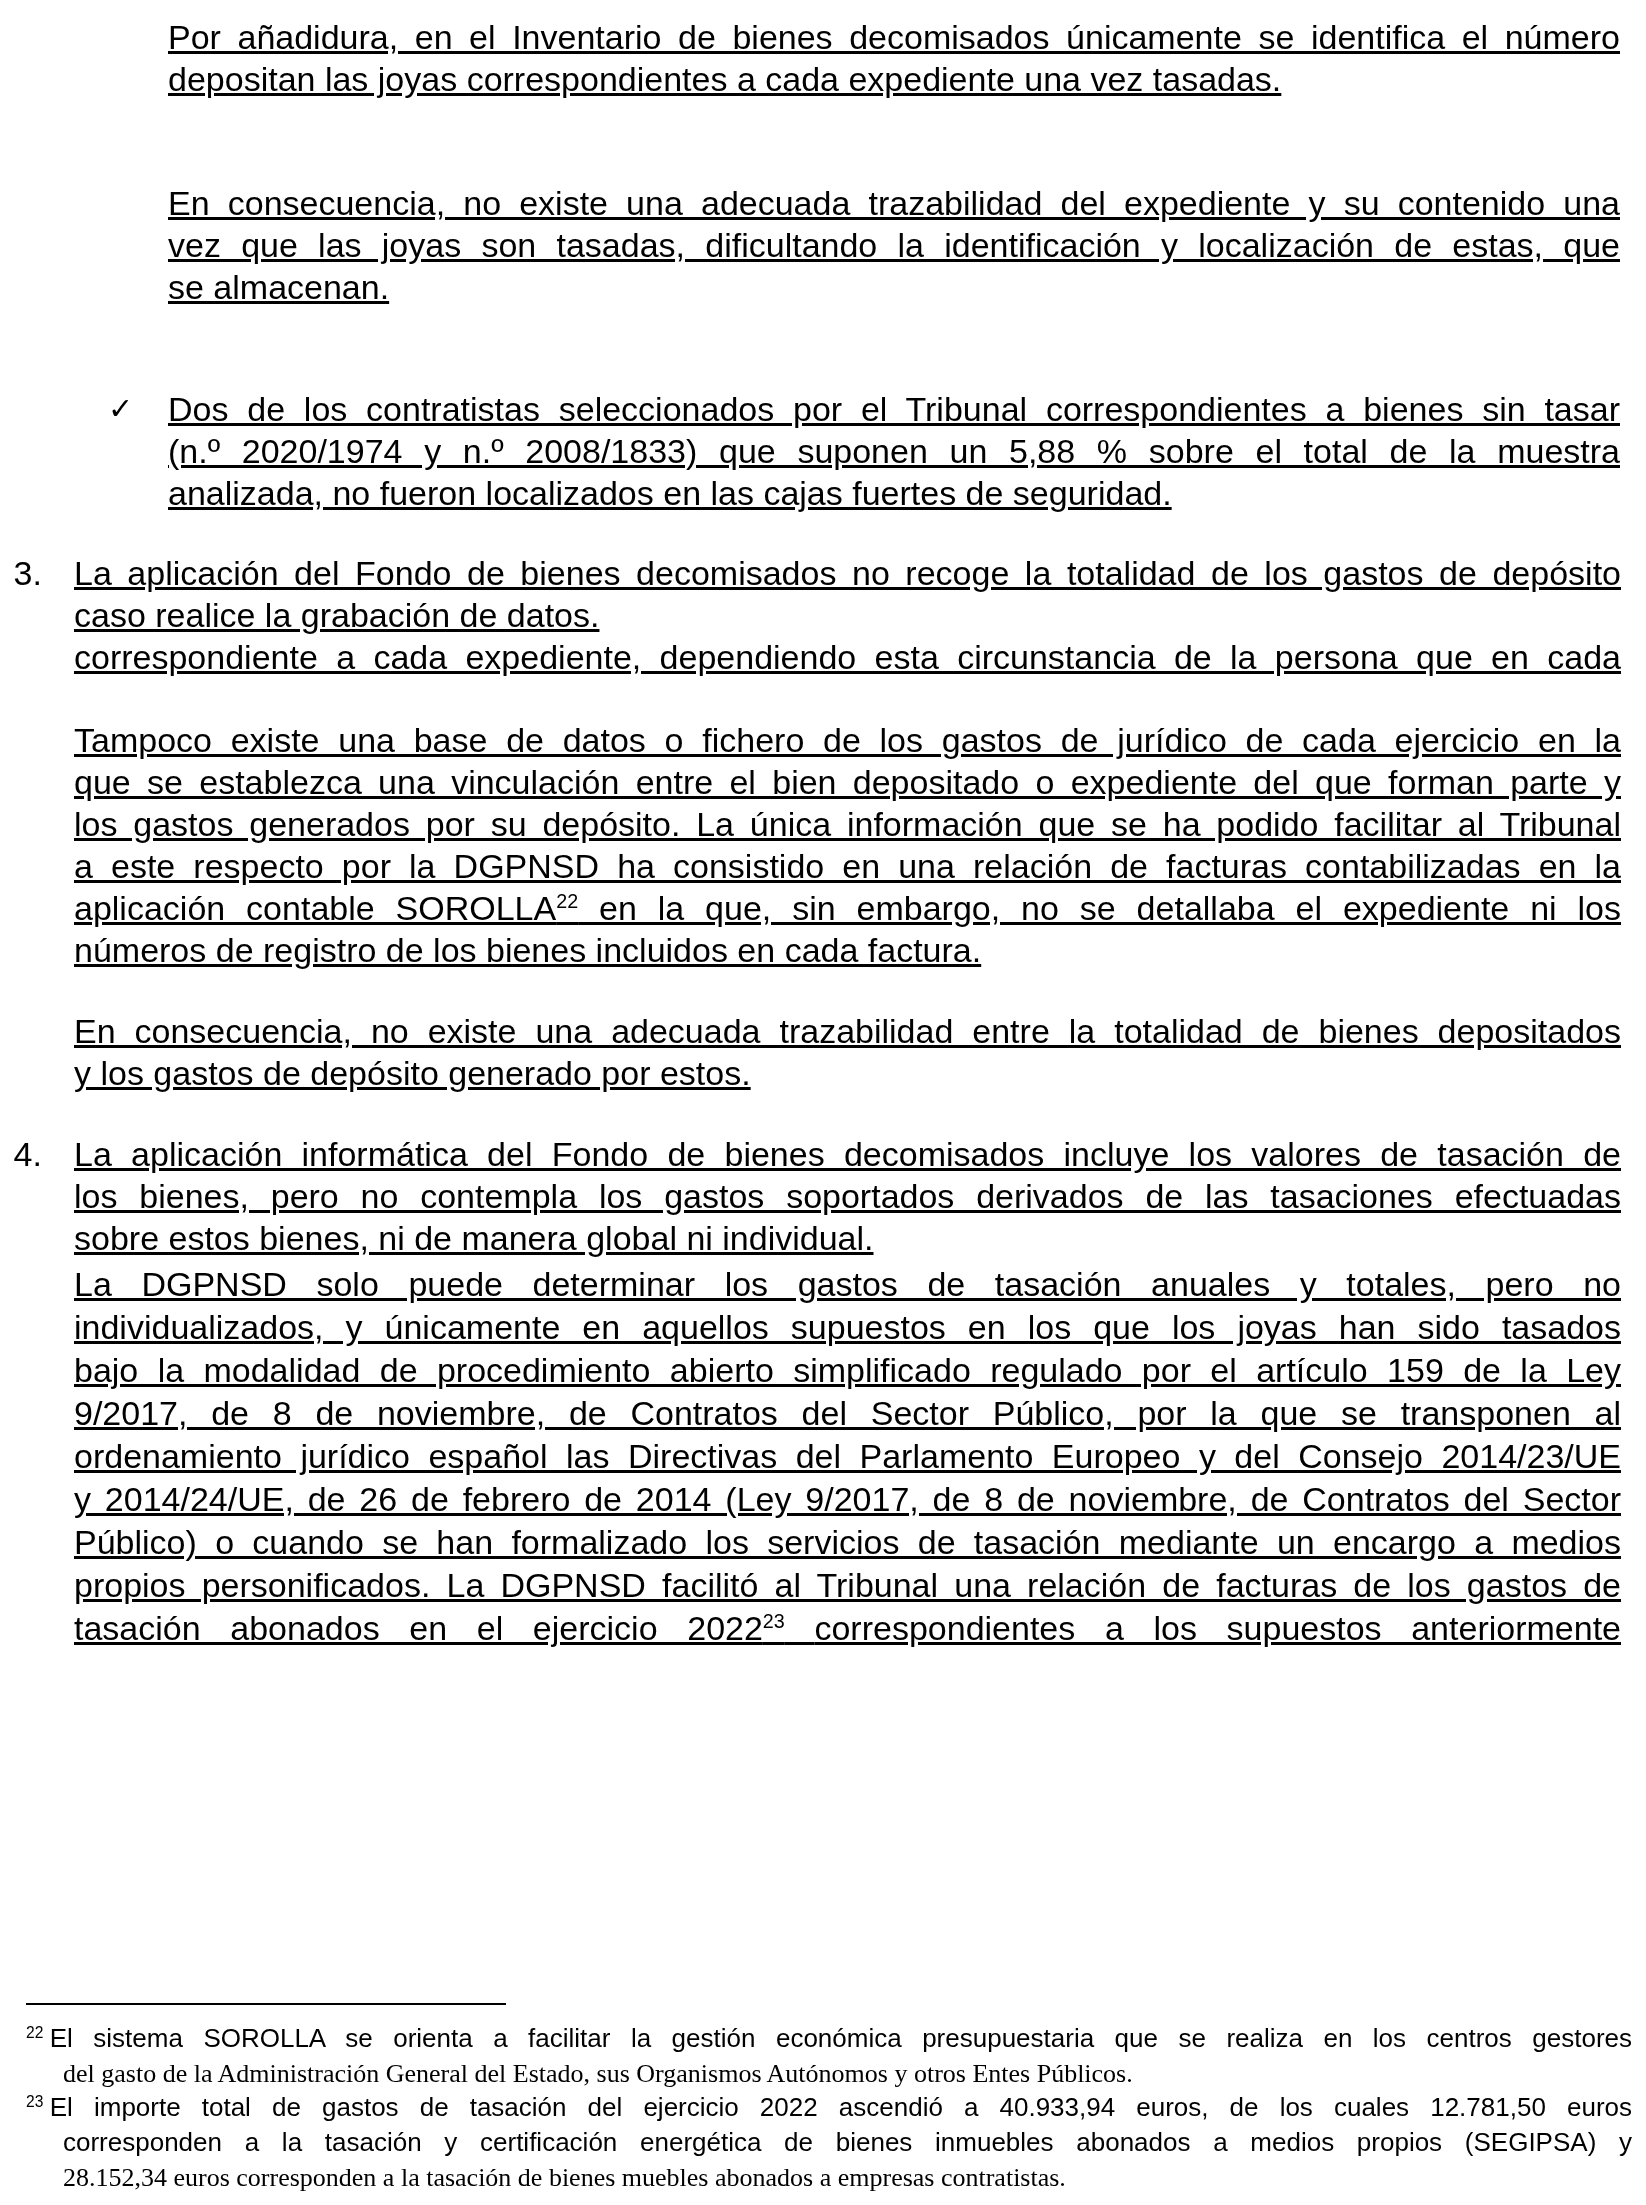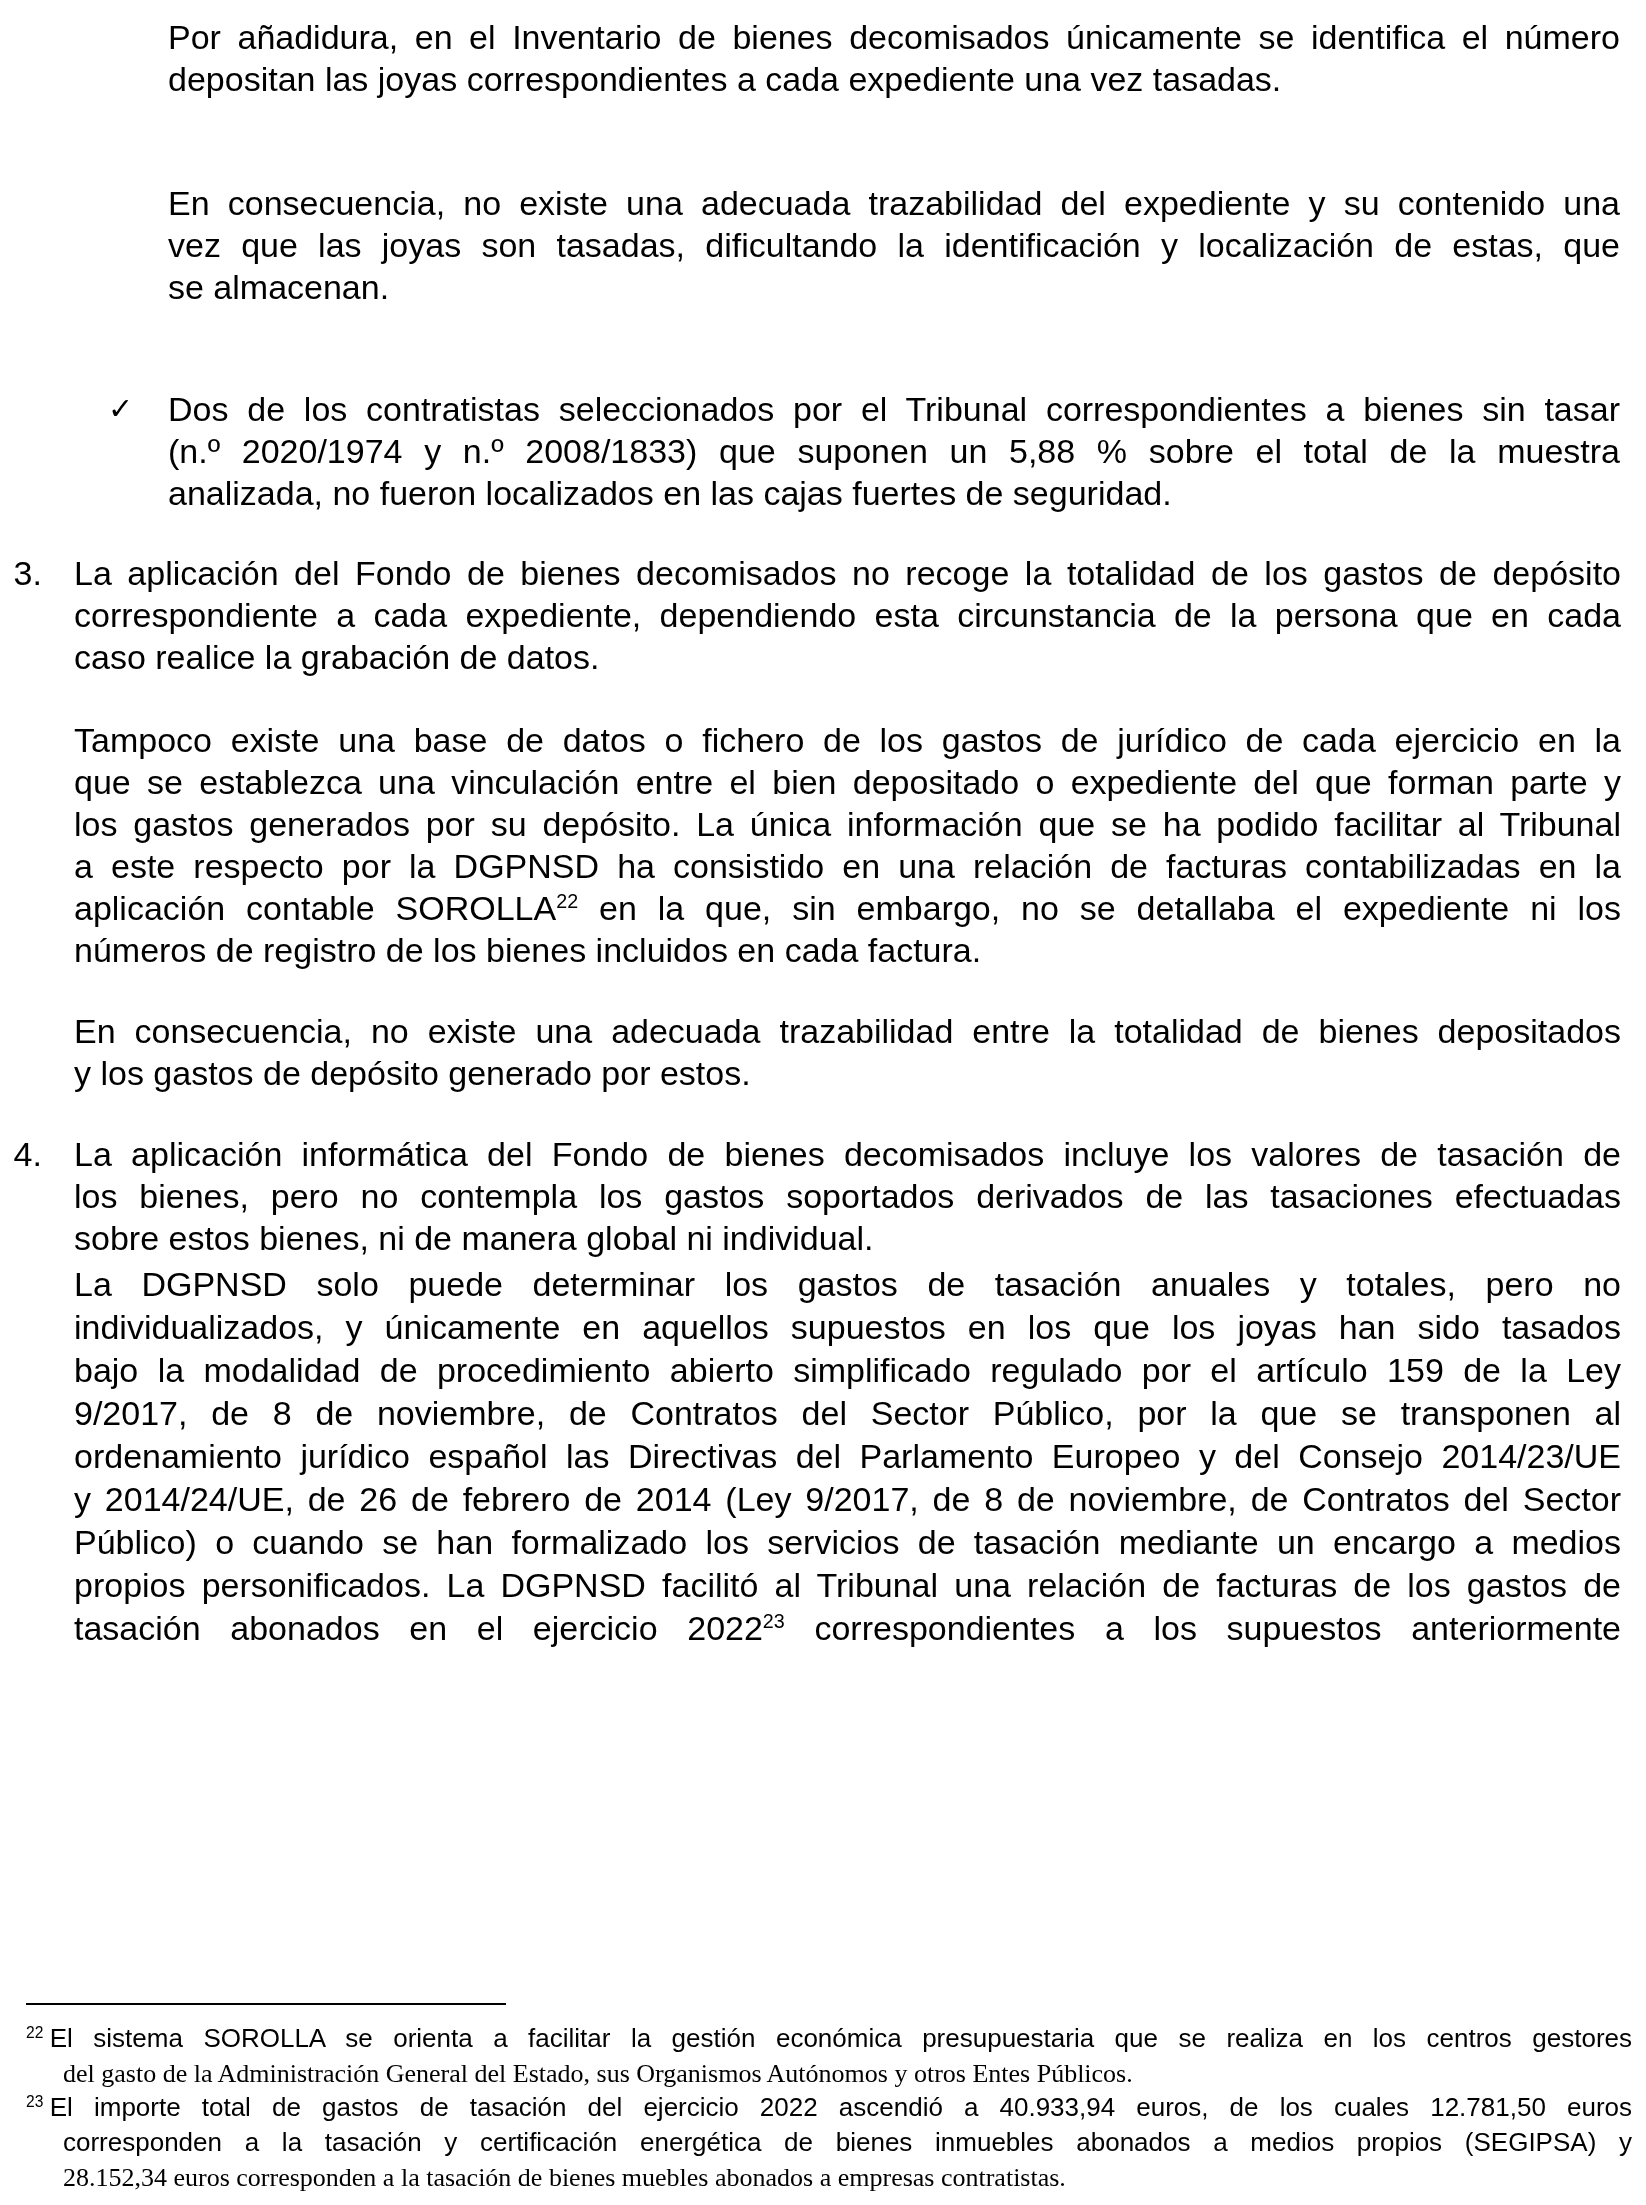--- a/index.html
+++ b/index.html
@@ -1,19 +1,19 @@
 <!DOCTYPE html>
 <html style="font-size:12.7px"><head>
 <meta charset="utf-8">
 <style>
   html, body { margin: 0; padding: 0; background: #ffffff; }
   body { width: 1647px; height: 2205px; position: relative; overflow: hidden;
          font-family: "Liberation Sans", sans-serif; color: #000000; }
   .para { position: absolute; font-size: 34px; line-height: 42px; }
-  .para .ln { display: block; white-space: nowrap; text-align: justify; text-align-last: justify; height: 42px; }
+  .para .ln { display: block; white-space: nowrap; text-align: justify; text-align-last: justify; height: 42px; text-decoration: underline; }
   .para .ln.last { text-align-last: left; }
   .p-sub { left: 168px; width: 1452px; }
   .p-num { left: 74px; width: 1547px; }
   .marker { position: absolute; font-size: 34px; line-height: 42px; }
   .marker.num { left: 13.5px; }
   .marker.check { left: 108px; font-family: "DejaVu Sans", sans-serif; font-size: 30px; }
   sup { font-size: 0.58em; line-height: 0; vertical-align: 0.62em; }
   .fn-sep { position: absolute; left: 26px; top: 2003px; width: 480px; height: 1.6px; background: #000000; }
   .fn { position: absolute; left: 26px; width: 1606px; font-size: 26px; line-height: 35px; }
   .fn .ln { display: block; white-space: nowrap; text-align: justify; text-align-last: justify; height: 35px; padding-left: 37px; }
@@ -38,22 +38,22 @@
 <span class="marker check" style="top:388px;">✓</span>
 <div class="para p-sub" style="top:388px;">
   <span class="ln">Dos de los contratistas seleccionados por el Tribunal correspondientes a bienes sin tasar</span>
   <span class="ln">(n.º 2020/1974 y n.º 2008/1833) que suponen un 5,88 % sobre el total de la muestra</span>
   <span class="ln last">analizada, no fueron localizados en las cajas fuertes de seguridad.</span>
 </div>
 
 <span class="marker num" style="top:552px;">3.</span>
 <div class="para p-num" style="top:552px;">
   <span class="ln">La aplicación del Fondo de bienes decomisados no recoge la totalidad de los gastos de depósito</span>
+  <span class="ln last">caso realice la grabación de datos.</span>
   <span class="ln">correspondiente a cada expediente, dependiendo esta circunstancia de la persona que en cada</span>
-  <span class="ln last">caso realice la grabación de datos.</span>
 </div>
 
 <div class="para p-num" style="top:719px;">
   <span class="ln">Tampoco existe una base de datos o fichero de los gastos de jurídico de cada ejercicio en la</span>
   <span class="ln">que se establezca una vinculación entre el bien depositado o expediente del que forman parte y</span>
   <span class="ln">los gastos generados por su depósito. La única información que se ha podido facilitar al Tribunal</span>
   <span class="ln">a este respecto por la DGPNSD ha consistido en una relación de facturas contabilizadas en la</span>
   <span class="ln"><span>aplicación contable SOROLLA</span><sup>22</sup> <span>en la que, sin embargo, no se detallaba el expediente ni los</span></span>
   <span class="ln last">números de registro de los bienes incluidos en cada factura.</span>
 </div>

